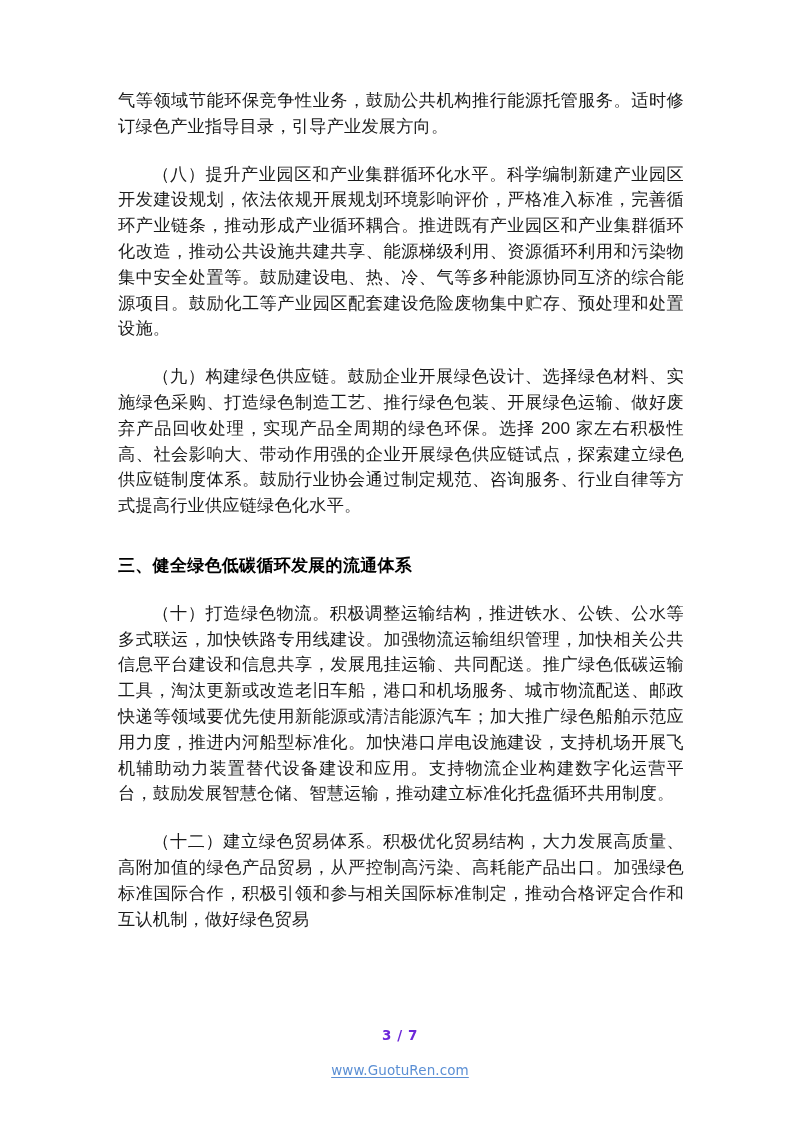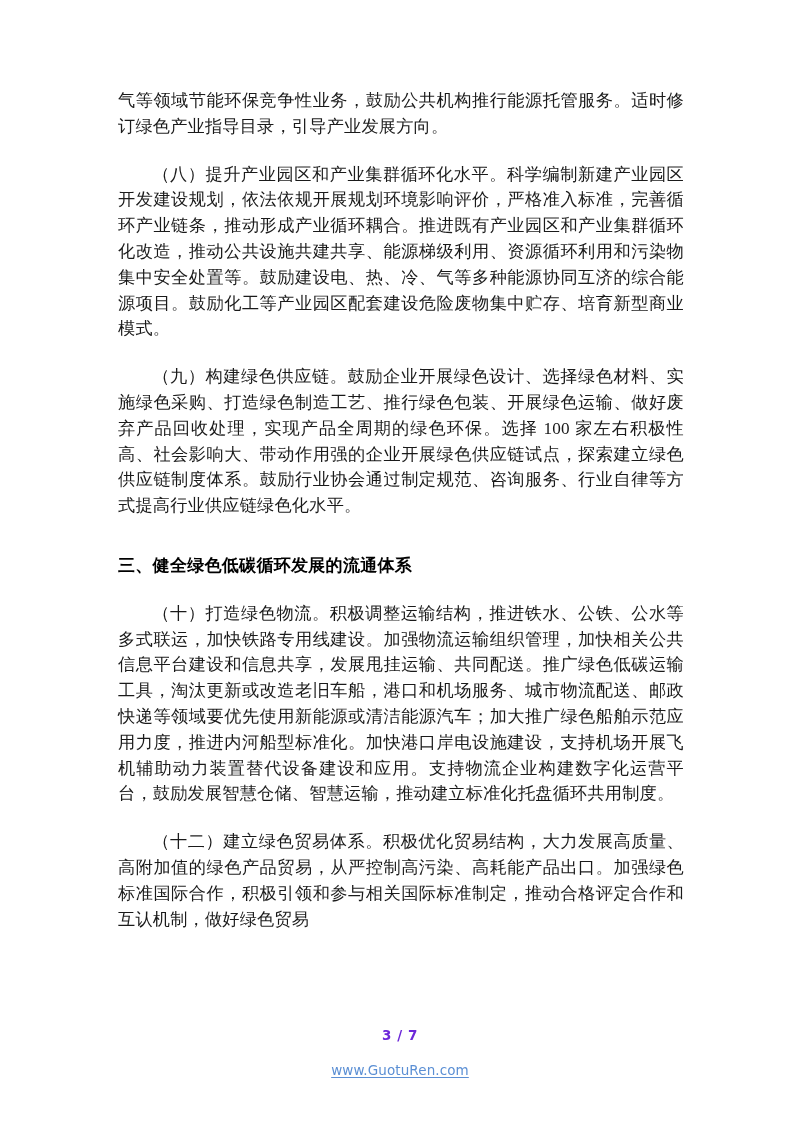--- a/index.html
+++ b/index.html
@@ -20,21 +20,21 @@
 
   .content {
     position: absolute;
     left: 118px;
     top: 88px;
     width: 566px;
   }
 
   .para {
     margin: 0 0 22px 0;
-    font-family: Liberation Serif, serif;
+    font-family: Liberation Sans, sans-serif;
     font-size: 17.2px;
     line-height: 25.8px;
     color: #1a1a1a;
     text-align: justify;
     text-justify: inter-character;
     text-indent: 34.4px;
     letter-spacing: 0.2px;
     word-break: break-all;
   }
 
@@ -86,23 +86,23 @@
 </style>
 </head>
 <body>
 
 <div class="page">
 
   <div class="content">
 
     <p class="para first">气等领域节能环保竞争性业务，鼓励公共机构推行能源托管服务。适时修订绿色产业指导目录，引导产业发展方向。</p>
 
-    <p class="para">（八）提升产业园区和产业集群循环化水平。科学编制新建产业园区开发建设规划，依法依规开展规划环境影响评价，严格准入标准，完善循环产业链条，推动形成产业循环耦合。推进既有产业园区和产业集群循环化改造，推动公共设施共建共享、能源梯级利用、资源循环利用和污染物集中安全处置等。鼓励建设电、热、冷、气等多种能源协同互济的综合能源项目。鼓励化工等产业园区配套建设危险废物集中贮存、培育新型商业模式。</p>
+    <p class="para">（八）提升产业园区和产业集群循环化水平。科学编制新建产业园区开发建设规划，依法依规开展规划环境影响评价，严格准入标准，完善循环产业链条，推动形成产业循环耦合。推进既有产业园区和产业集群循环化改造，推动公共设施共建共享、能源梯级利用、资源循环利用和污染物集中安全处置等。鼓励建设电、热、冷、气等多种能源协同互济的综合能源项目。鼓励化工等产业园区配套建设危险废物集中贮存、预处理和处置设施。</p>
 
-    <p class="para">（九）构建绿色供应链。鼓励企业开展绿色设计、选择绿色材料、实施绿色采购、打造绿色制造工艺、推行绿色包装、开展绿色运输、做好废弃产品回收处理，实现产品全周期的绿色环保。选择 100 家左右积极性高、社会影响大、带动作用强的企业开展绿色供应链试点，探索建立绿色供应链制度体系。鼓励行业协会通过制定规范、咨询服务、行业自律等方式提高行业供应链绿色化水平。</p>
+    <p class="para">（九）构建绿色供应链。鼓励企业开展绿色设计、选择绿色材料、实施绿色采购、打造绿色制造工艺、推行绿色包装、开展绿色运输、做好废弃产品回收处理，实现产品全周期的绿色环保。选择 200 家左右积极性高、社会影响大、带动作用强的企业开展绿色供应链试点，探索建立绿色供应链制度体系。鼓励行业协会通过制定规范、咨询服务、行业自律等方式提高行业供应链绿色化水平。</p>
 
     <h2 class="section-heading">三、健全绿色低碳循环发展的流通体系</h2>
 
     <p class="para">（十）打造绿色物流。积极调整运输结构，推进铁水、公铁、公水等多式联运，加快铁路专用线建设。加强物流运输组织管理，加快相关公共信息平台建设和信息共享，发展甩挂运输、共同配送。推广绿色低碳运输工具，淘汰更新或改造老旧车船，港口和机场服务、城市物流配送、邮政快递等领域要优先使用新能源或清洁能源汽车；加大推广绿色船舶示范应用力度，推进内河船型标准化。加快港口岸电设施建设，支持机场开展飞机辅助动力装置替代设备建设和应用。支持物流企业构建数字化运营平台，鼓励发展智慧仓储、智慧运输，推动建立标准化托盘循环共用制度。</p>
 
 
     <p class="para">（十二）建立绿色贸易体系。积极优化贸易结构，大力发展高质量、高附加值的绿色产品贸易，从严控制高污染、高耗能产品出口。加强绿色标准国际合作，积极引领和参与相关国际标准制定，推动合格评定合作和互认机制，做好绿色贸易</p>
 
   </div>
 

